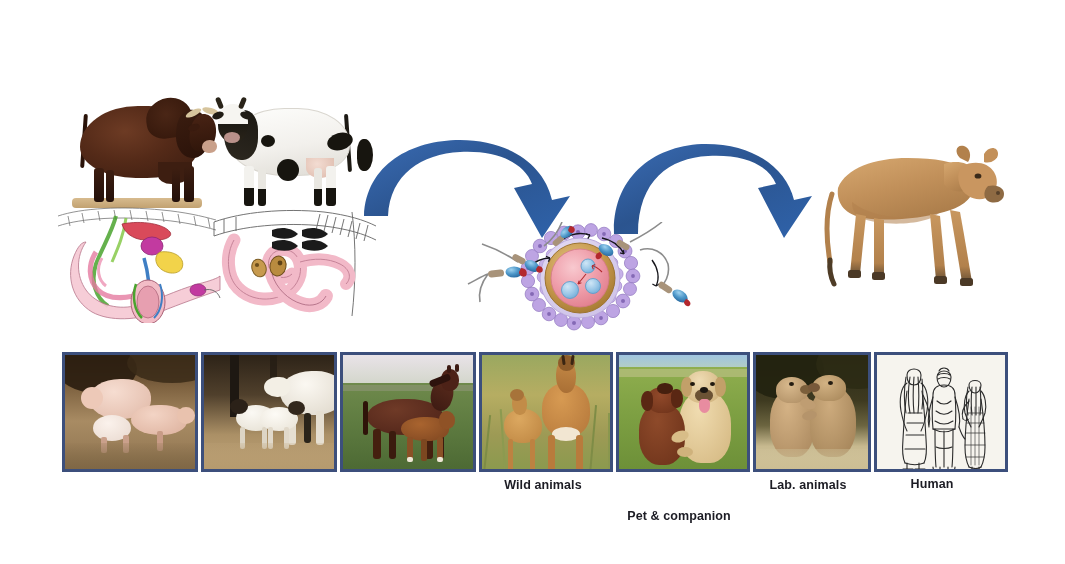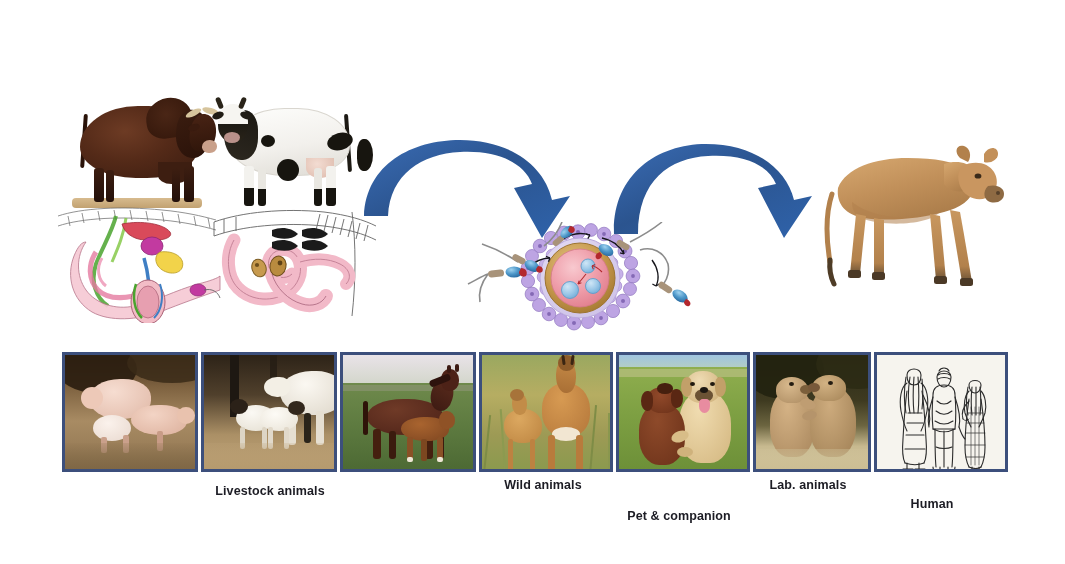--- a/index.html
+++ b/index.html
@@ -750,20 +750,19 @@
           <path d="M88,119 C96,121 106,121 112,119" stroke-width="0.8"></path>
 
           <path d="M86,64 C88,66 90,66 92,64" stroke-width="0.9"></path>
         </g>
       </svg>
     </div>
 
   </div>
 
   <div class="caption-row">
-    <div class="caption" style="left:180px;top:484px;width:180px;">Livestock animals</div>
     <div class="caption" style="left:468px;top:478px;width:150px;">Wild animals</div>
     <div class="caption" style="left:603px;top:509px;width:152px;">Pet &amp; companion</div>
     <div class="caption" style="left:738px;top:478px;width:140px;">Lab. animals</div>
-    <div class="caption" style="left:868px;top:497px;width:128px;">Human</div>
+    <div class="caption" style="left:868px;top:477px;width:128px;">Human</div>
   </div>
 
 </div>
 
 </body></html>

